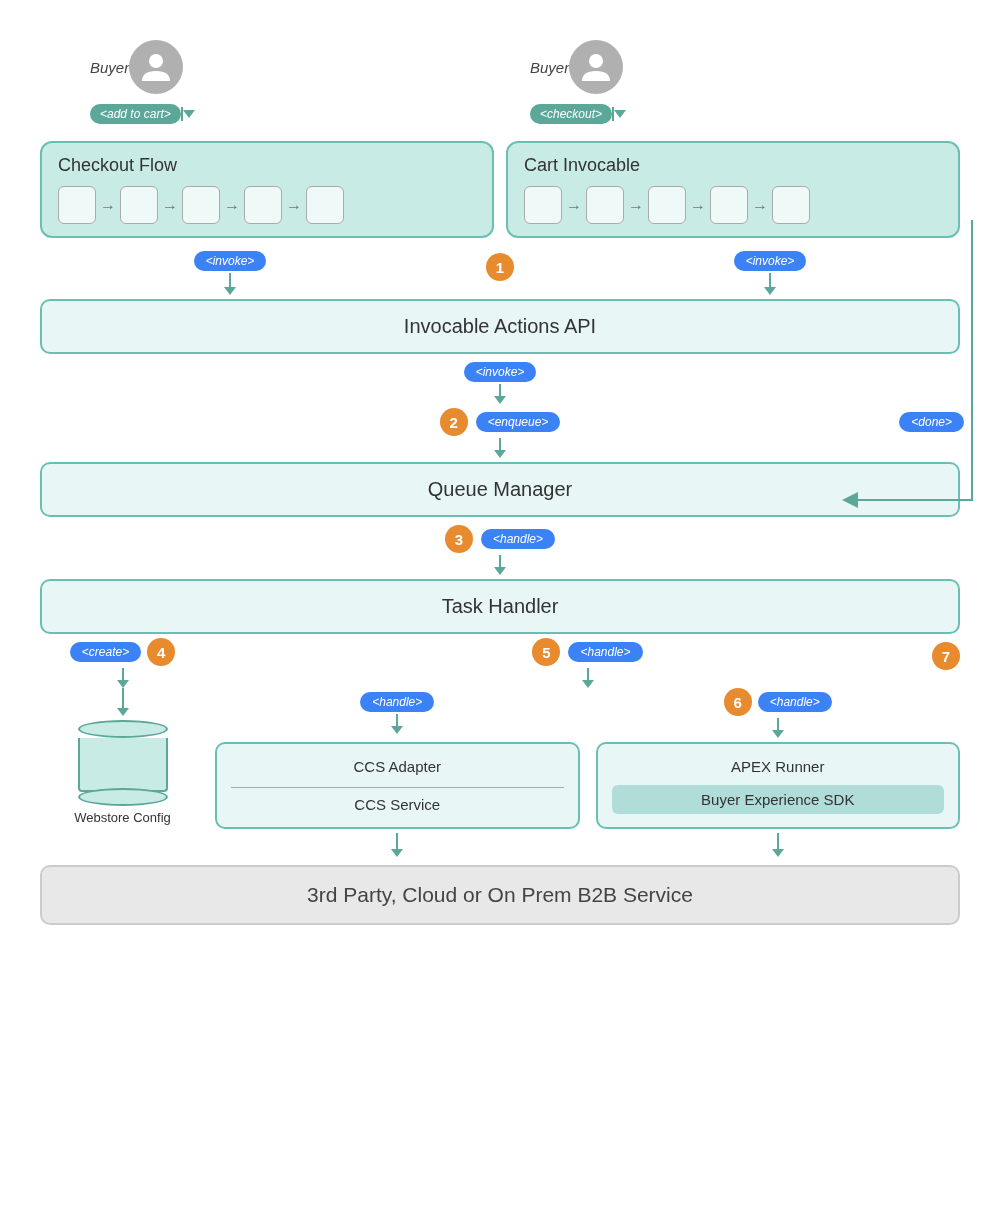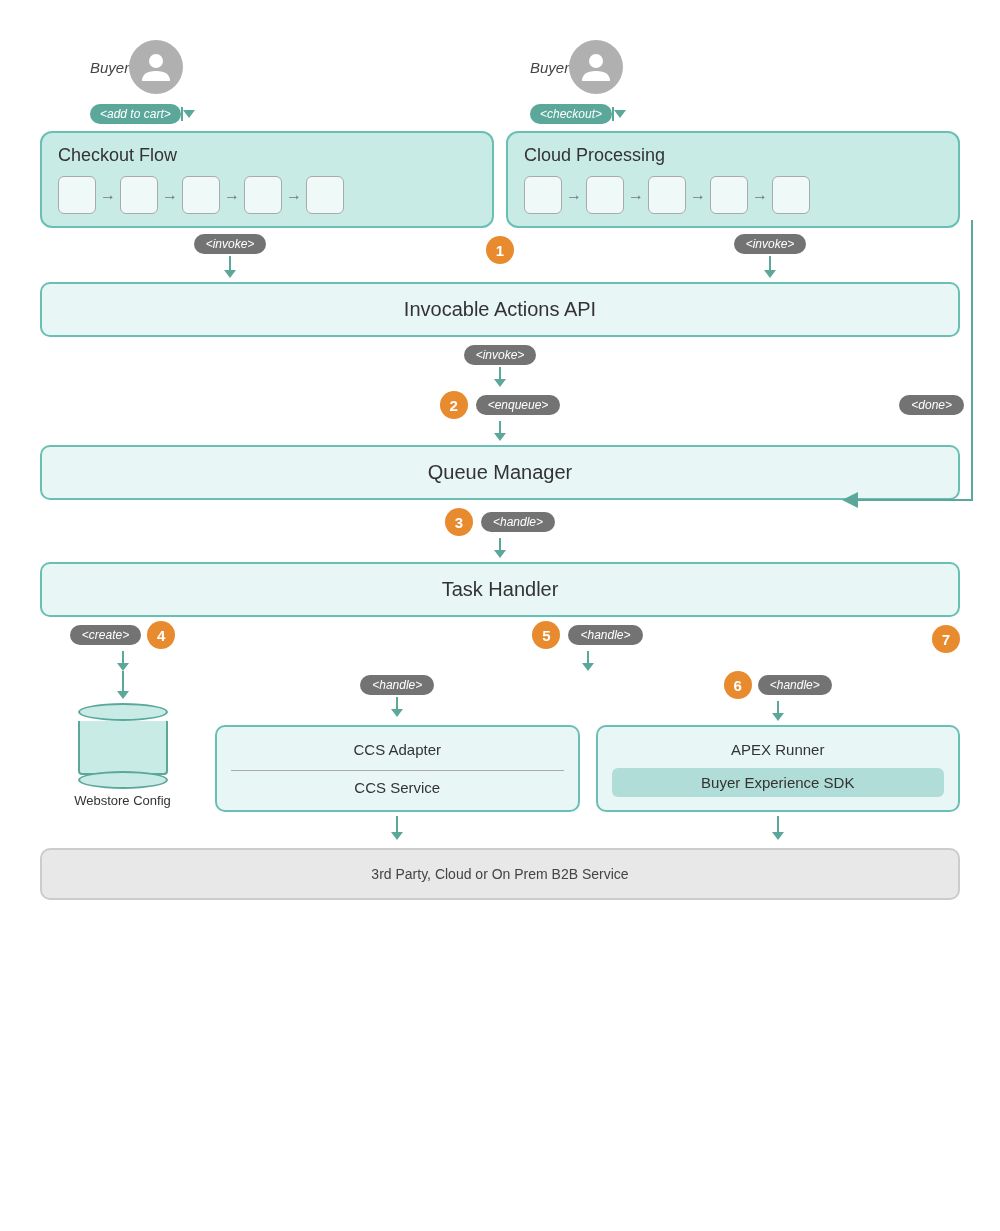--- a/index.html
+++ b/index.html
@@ -62,21 +62,21 @@
       border-radius: 10px;
       margin: 4px 0;
     }
 
     
     .flow-boxes-row {
       display: flex;
       justify-content: space-between;
       align-items: stretch;
       gap: 12px;
-      margin: 3px 10px;
+      margin: 13px 10px;
     }
     .flow-box {
       background: #c8ebe6;
       border: 2px solid #6abfb5;
       border-radius: 12px;
       padding: 12px 16px;
       flex: 1;
     }
     .flow-box-title {
       font-size: 18px;
@@ -95,21 +95,21 @@
       height: 38px;
       background: rgba(255,255,255,0.7);
       border: 1.5px solid #aaa;
       border-radius: 6px;
     }
     .flow-arrow {
       color: #777;
       font-size: 16px;
     }
     .invoke-badge {
-      background: #737373;
+      background: #3b82f6;
       color: #fff;
       font-style: italic;
       font-size: 12px;
       padding: 3px 12px;
       border-radius: 10px;
     }
 
     
     .full-box {
       margin: 4px 10px;
@@ -244,21 +244,21 @@
     }
 
     
     .third-party-box {
       margin: 8px 10px 0;
       border: 2px solid #ccc;
       border-radius: 10px;
       padding: 16px 20px;
       background: #e8e8e8;
       text-align: center;
-      font-size: 14px;
+      font-size: 21px;
       color: #444;
     }
 
     
     .diagram-svg {
       position: absolute;
       top: 0;
       left: 0;
       width: 100%;
       height: 100%;
@@ -321,21 +321,21 @@
         <span class="flow-arrow">→</span>
         <div class="flow-step"></div>
         <span class="flow-arrow">→</span>
         <div class="flow-step"></div>
         <span class="flow-arrow">→</span>
         <div class="flow-step"></div>
       </div>
     </div>
 
     <div class="flow-box">
-      <div class="flow-box-title">Cloud Processing</div>
+      <div class="flow-box-title">Cart Invocable</div>
       <div class="flow-steps">
         <div class="flow-step"></div>
         <span class="flow-arrow">→</span>
         <div class="flow-step"></div>
         <span class="flow-arrow">→</span>
         <div class="flow-step"></div>
         <span class="flow-arrow">→</span>
         <div class="flow-step"></div>
         <span class="flow-arrow">→</span>
         <div class="flow-step"></div>

